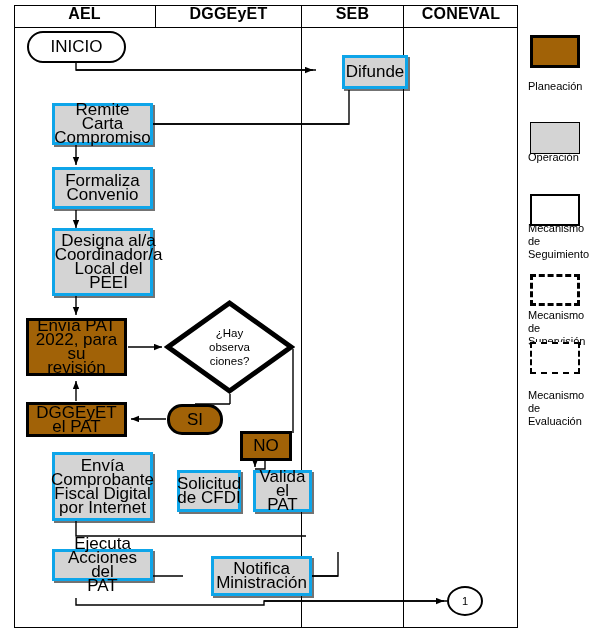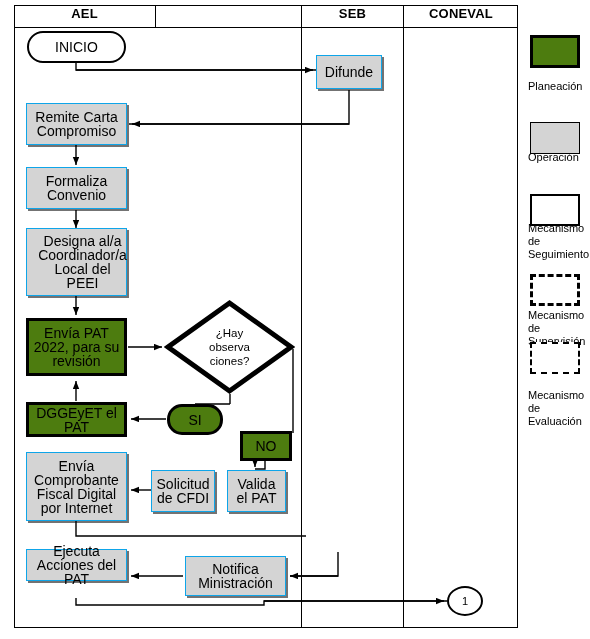--- a/index.html
+++ b/index.html
@@ -31,47 +31,48 @@
   }
   .lane-div{
     position:absolute;
     width:0;
     border-left:1px solid #000;
   }
   .lane-head{
     position:absolute;
     top:6px;
     font-weight:bold;
-    font-size:13px;
+    font-size:16px;
     color:#000;
     text-align:center;
     letter-spacing:.2px;
     line-height:16px;
   }
   
   .node{
     position:absolute;
     box-sizing:border-box;
     display:flex;
     align-items:center;
     justify-content:center;
     text-align:center;
-    font-size:14px;
+    font-size:17px;
     line-height:14px;
     color:#000;
     background:#ffffff;
   }
   .node span{display:block;padding:0 3px;}
   
   .st-oper{        
     background:#d4d4d4;
-    border:1px solid #0ea5e9;
+    border:3px solid #0ea5e9;
+    margin-left:26px;
   }
   .st-plan{        
-    background:#4d7c0f;
+    background:#a16207;
     border:3px solid #000;
   }
   .st-segui{       
     background:#ffffff;
     border:1.5px solid #000;
   }
   .st-super{       
     background:#ffffff;
     border:3px dashed #000;
   }
@@ -122,20 +123,21 @@
 <div id="canvas">
 
   <div class="frame"></div>
   <div class="header-rule"></div>
 
   <div class="lane-div" style="left:155px; top:5px; height:22px;"></div>
   <div class="lane-div" style="left:301px; top:5px; height:623px;"></div>
   <div class="lane-div" style="left:403px; top:5px; height:623px;"></div>
 
   <div class="lane-head" style="left:14px; width:141px;">AEL</div>
+  <div class="lane-head" style="left:156px; width:145px;">DGGEyET</div>
   <div class="lane-head" style="left:302px; width:101px;">SEB</div>
   <div class="lane-head" style="left:404px; width:114px;">CONEVAL</div>
 
   <svg id="wires" viewBox="0 0 590 639" xmlns="http://www.w3.org/2000/svg">
     <defs>
       <marker id="arw" markerWidth="9" markerHeight="9" refX="8" refY="3.2" orient="auto" markerUnits="userSpaceOnUse">
         <path d="M0,0 L8,3.2 L0,6.4 z" fill="#000"></path>
       </marker>
     </defs>
     <g stroke="#000" stroke-width="1.4" fill="none">

